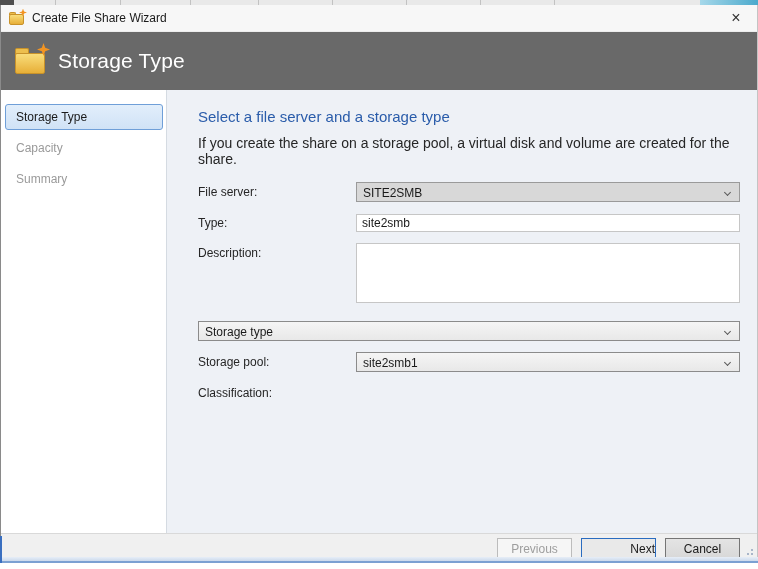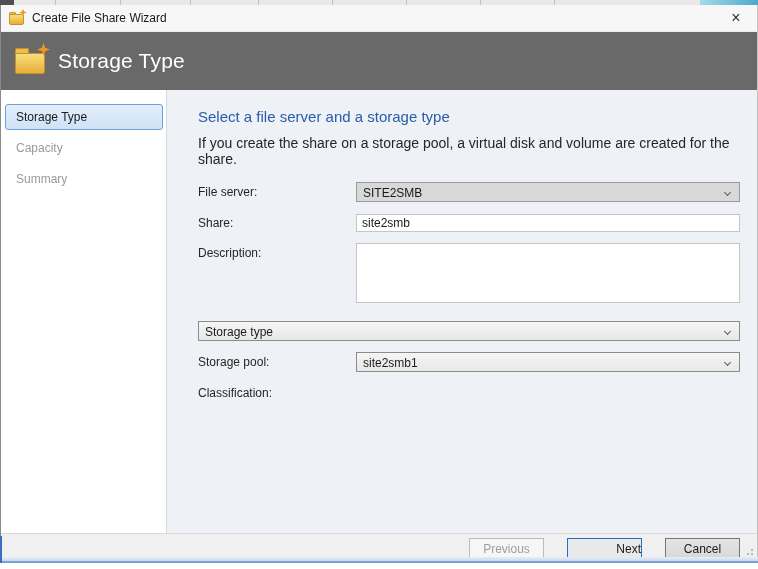--- a/index.html
+++ b/index.html
@@ -74,21 +74,21 @@
   .text-area { width:100%; height:60px; border:1px solid #c6c6c6; background:#fff;
                font-family:inherit; font-size:12px; resize:none; outline:none; }
 
   .split { display:flex; gap:10px; flex:1; min-width:0; }
   .split .combo { flex:1; }
   .btn-new { width:75px; height:22px; flex:none; margin-top:-1px; font-family:inherit; font-size:12px;
              color:#1a1a1a; background:linear-gradient(#e9e9e9,#d6d6d6); border:1px solid #6e6e6e; }
 
   
   .footer { position:relative; height:30px; background:#f0f0f0; border-top:1px solid #d9d9d9;
-            display:flex; align-items:center; justify-content:flex-end; gap:23px; padding-right:17px; }
+            display:flex; align-items:center; justify-content:flex-end; gap:9px; padding-right:17px; }
   .wiz-btn { width:75px; height:21px; font-family:inherit; font-size:12px; }
   .btn-previous { background:#f6f6f6; border:1px solid #bcbcbc; color:#9e9e9e; }
   .btn-next { background:#e9e9e9; border:1px solid #2a6cc0; color:#1a1a1a;text-align:right; }
   .btn-cancel { background:linear-gradient(#e4e4e4,#d8d8d8); border:1px solid #757575; color:#1a1a1a; }
 
   .grip { position:absolute; right:4px; bottom:4px; width:12px; height:12px; }
   .grip::before { content:""; position:absolute; right:0; bottom:0; width:2px; height:2px;
                   background:#a9b6c9;
                   box-shadow:-4px 0 #a9b6c9,-8px 0 #a9b6c9,0 -4px #a9b6c9,0 -8px #a9b6c9,-4px -4px #a9b6c9; }
 
@@ -158,21 +158,21 @@
           <span class="flabel">File server:</span>
           <div class="fcontrol">
             <div class="combo combo-gray">
               <span>SITE2SMB</span>
               <span class="chev"></span>
             </div>
           </div>
         </div>
 
         <div class="form-row">
-          <span class="flabel">Share:</span>
+          <span class="flabel">Type:</span>
           <div class="fcontrol">
             <input class="text-input" type="text" value="site2smb" style="">
           </div>
         </div>
 
         <div class="form-row">
           <span class="flabel">Description:</span>
           <div class="fcontrol">
             <textarea class="text-area" style=""></textarea>
           </div>

